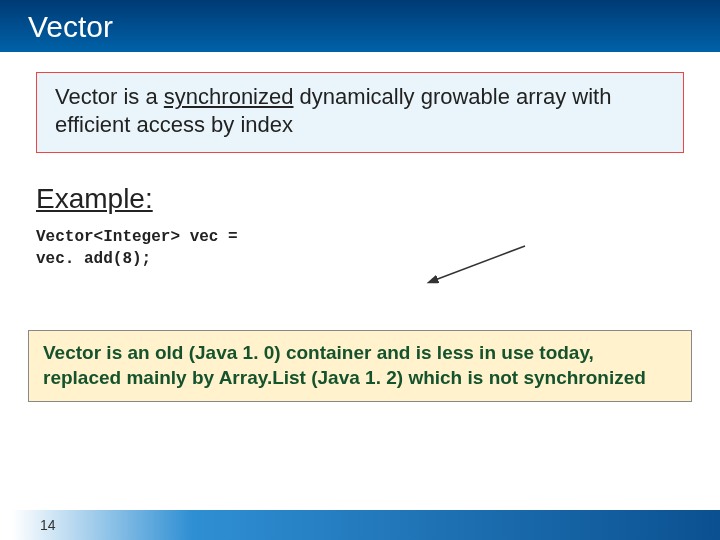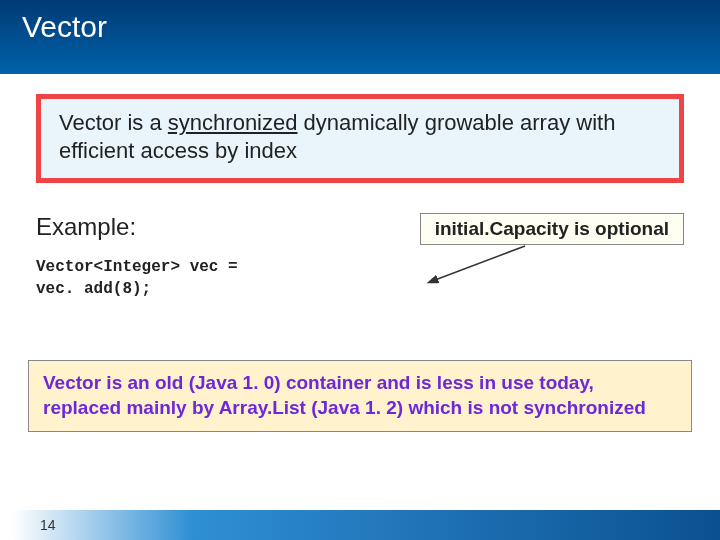--- a/index.html
+++ b/index.html
@@ -6,50 +6,51 @@
   body {
     width: 720px;
     height: 540px;
     background: #fff;
     font-family: Arial, Helvetica, sans-serif;
     position: relative;
     overflow: hidden;
   }
   .header {
     width: 100%;
-    height: 74px;
+    height: 52px;
     background: linear-gradient(to bottom, #003a75 0%, #0062a8 100%);
-    padding: 10px 18px 0 22px;
+    padding: 10px 18px 0 28px;
   }
   .title {
     font-size: 30px;
     color: #fff;
     font-weight: 400;
   }
   .desc-box {
     margin: 20px 36px 0 36px;
     background: #e9f5fb;
-    border: 5px solid #ef4444;
+    border: 1px solid #ef4444;
     padding: 10px 18px 14px 18px;
   }
   .desc-text {
     font-size: 22px;
     color: #222;
     line-height: 1.25;
   }
   .sync { text-decoration: underline; }
   .example-row {
     margin: 30px 36px 0 36px;
     display: flex;
     justify-content: space-between;
     align-items: flex-start;
   }
   .example-label {
-    font-size: 24px;
+    font-size: 28px;
     color: #222;
+    text-decoration: underline;
   }
   .callout-box {
     background: #fffef2;
     border: 1px solid #888;
     padding: 4px 14px;
     font-size: 19px;
     font-weight: 700;
     color: #222;
   }
   .code-block {
@@ -61,21 +62,21 @@
     line-height: 1.35;
   }
   .code-line2 { padding-left: 48px; }
   .note-box {
     margin: 60px 28px 0 28px;
     background: #fff2cc;
     border: 1px solid #888;
     padding: 10px 14px;
     font-size: 19px;
     font-weight: 700;
-    color: #6d28d9;
+    color: #14532d;
     line-height: 1.3;
   }
   .footer-bar {
     position: absolute;
     left: 12px;
     bottom: 0;
     width: 100%;
     height: 30px;
     background: linear-gradient(to right, #ffffff 0%, #2f8fd3 25%, #0a4f8f 100%);
     display: flex;
@@ -101,21 +102,20 @@
 </div>
 
 <div class="desc-box">
   <div class="desc-text">
     <span>Vector is a </span><span class="sync">synchronized</span><span> dynamically growable array with efficient access by index</span>
   </div>
 </div>
 
 <div class="example-row">
   <div class="example-label">Example:</div>
-  <div class="callout-box">initial.Capacity is optional</div>
 </div>
 
 <div class="code-block">
   <div>Vector&lt;Integer&gt; vec =</div>
   <div>vec. add(8);</div>
 </div>
 
 <svg class="arrow-svg" width="120" height="50">
   <defs>
     <marker id="arrh" markerWidth="10" markerHeight="10" refX="2" refY="3" orient="auto">

